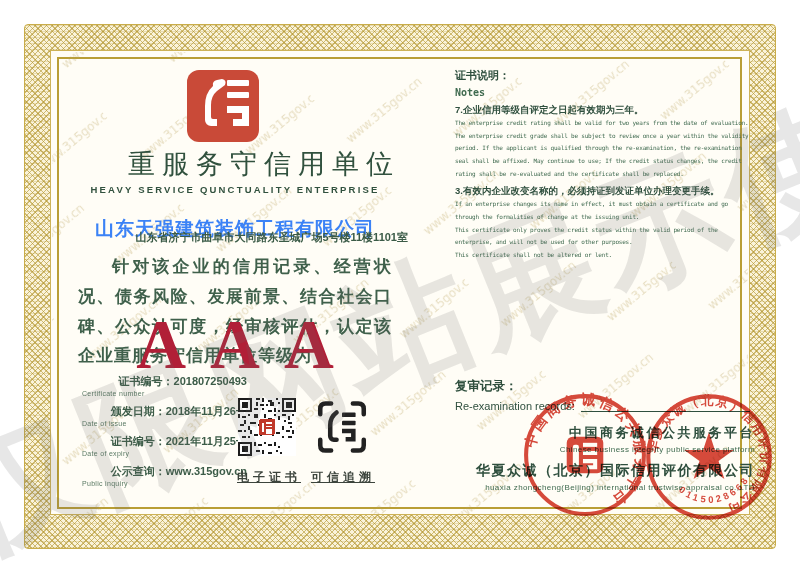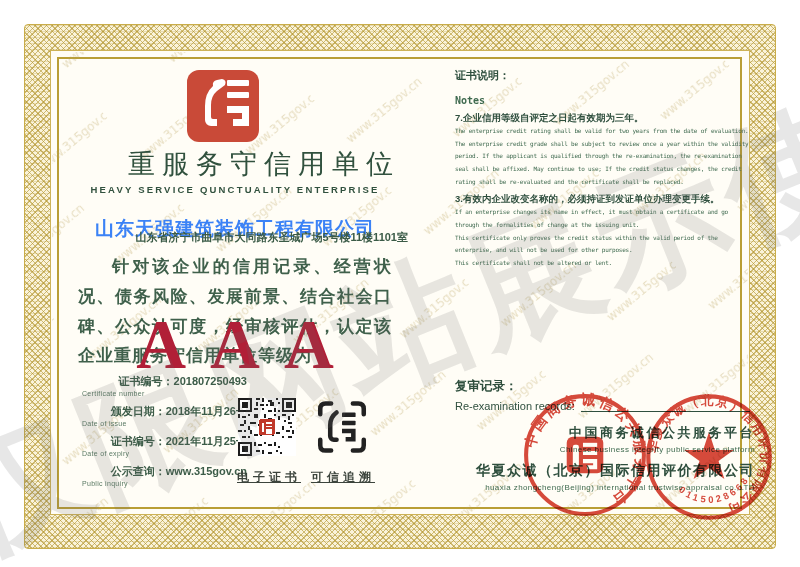--- a/index.html
+++ b/index.html
@@ -48,21 +48,21 @@
   .field .ln1{font-size:11px;font-weight:bold;color:#3c5c48;white-space:nowrap;text-align:right;}
   .field .ln1 .val{color:#3c5c48;}
   .field .ln2{font-size:7px;color:#5a7a64;margin-top:1px;letter-spacing:.3px;}
 
   .qr-wrap{position:absolute;left:237px;top:398px;width:60px;text-align:center;}
   .trace-wrap{position:absolute;left:311px;top:398px;width:60px;text-align:right;}
   .icon-label{margin-top:9px;font-size:12px;font-weight:bold;letter-spacing:4px;color:#3c443c;white-space:nowrap;text-decoration:underline;}
 
   
   .notes{position:absolute;left:455px;top:68px;width:300px;}
-  .notes-title{font-size:11px;font-weight:bold;color:#2f4f3e;margin-bottom:12px;}
+  .notes-title{font-size:11px;font-weight:bold;color:#2f4f3e;margin-bottom:4px;}
   .notes-title-en{font-size:10px;font-weight:bold;color:#3f6a4f;margin-bottom:4px;font-family:"DejaVu Sans Mono",monospace;}
   .note .zh{font-size:9.5px;font-weight:bold;color:#2f4f3e;line-height:1.6;margin-top:3px;}
   .note .en{font-size:6px;letter-spacing:-0.2px;color:#3f6a4f;line-height:2.1;font-family:"DejaVu Sans Mono",monospace;}
 
   .review{position:absolute;left:455px;top:378px;width:295px;}
   .review .zh{font-size:12.5px;font-weight:bold;color:#2f4f3e;}
   .review .en-row{display:flex;align-items:flex-end;margin-top:4px;}
   .review .en{font-size:11px;color:#2f4f3e;white-space:nowrap;}
   .review .line{flex:1;border-bottom:1.5px solid #2f4f3e;margin-left:6px;height:12px;}
 

